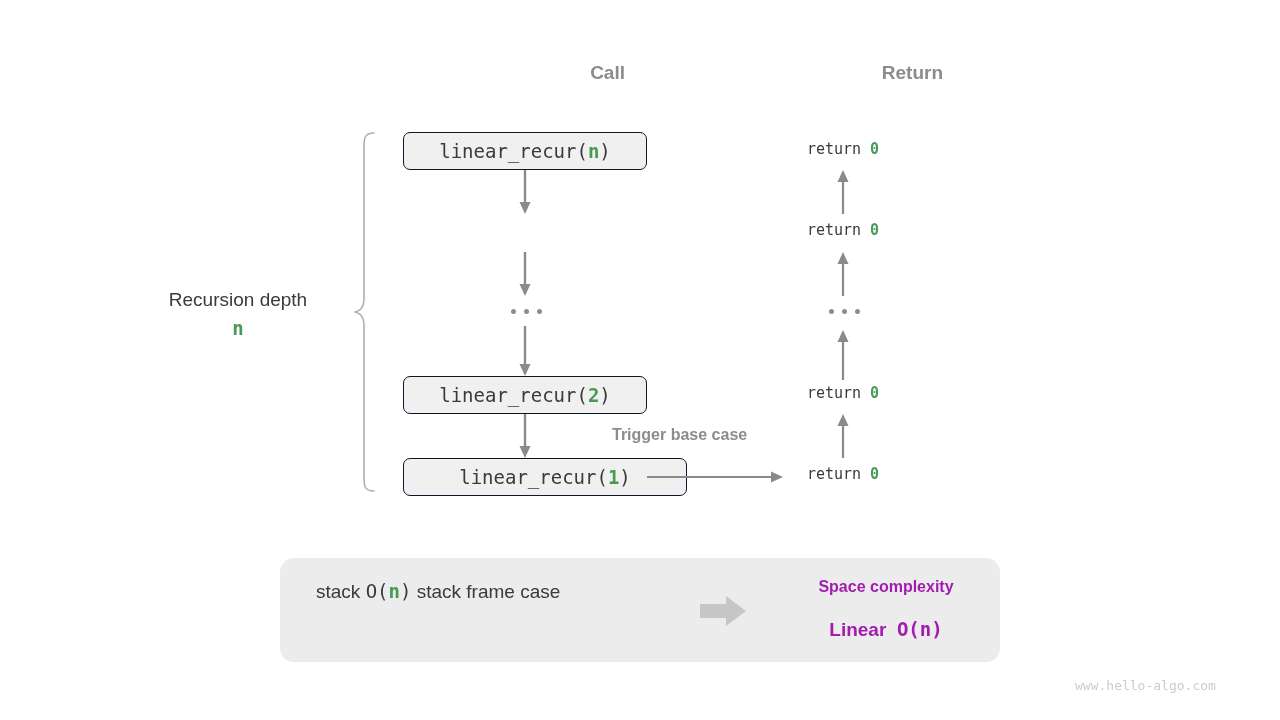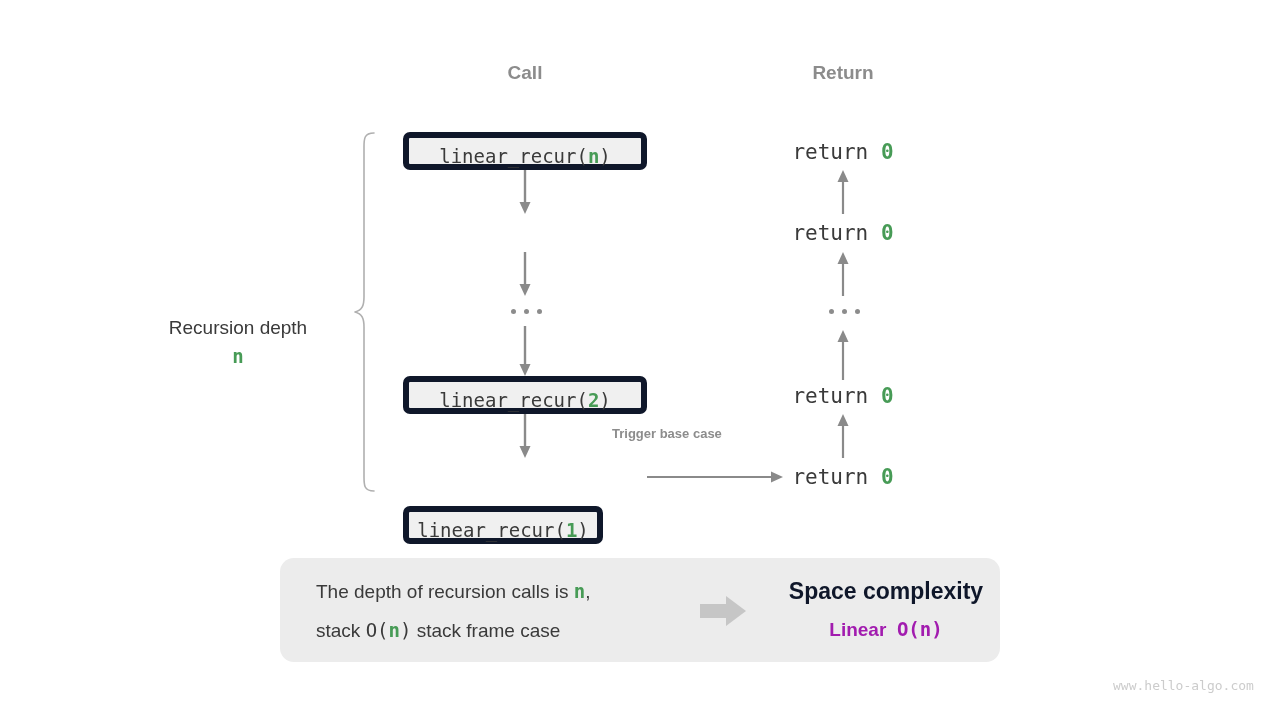--- a/index.html
+++ b/index.html
@@ -21,45 +21,45 @@
     height: 720px;
   }
   .abs { position: absolute; }
 
   
   .col-header {
     font-family: "Liberation Sans", sans-serif;
     font-size: 19px;
     font-weight: bold;
     color: #8c8c8c;
-    text-align: center;
+    text-align: right;
     white-space: nowrap;
   }
 
   
   .call-box {
     box-sizing: border-box;
     background: #f0f0f0;
-    border: 6px solid #0f172a;
+    border: 1px solid #0f172a;
     border-radius: 7px;
     height: 38px;
     line-height: 36px;
     text-align: center;
     font-family: "DejaVu Sans Mono", monospace;
     font-size: 19px;
     color: #3a3a3a;
     white-space: nowrap;
     letter-spacing: 0px;
   }
   .call-box .arg { color: #479b56; font-weight: bold; }
 
   
   .return-label {
     font-family: "DejaVu Sans Mono", monospace;
-    font-size: 21px;
+    font-size: 15px;
     color: #3a3a3a;
     white-space: nowrap;
     text-align: center;
   }
   .return-label .val { color: #479b56; font-weight: bold; }
 
   
   .dots {
     display: flex;
     gap: 8px;
@@ -74,33 +74,32 @@
   }
 
   
   .side-label {
     font-family: "Liberation Sans", sans-serif;
     font-size: 19px;
     color: #3a3a3a;
     text-align: center;
     white-space: nowrap;
     line-height: 1.55;
-    margin-top: 28px;
   }
   .side-label .nvar {
     font-family: "DejaVu Sans Mono", monospace;
     color: #479b56;
     font-weight: bold;
     font-size: 19px;
   }
 
   
   .annotation {
     font-family: "Liberation Sans", sans-serif;
-    font-size: 13px;
+    font-size: 16px;
     font-weight: bold;
     color: #8c8c8c;
     white-space: nowrap;
   }
 
   
   .summary-panel {
     box-sizing: border-box;
     background: #ececec;
     border-radius: 14px;
@@ -113,23 +112,23 @@
     white-space: nowrap;
   }
   .summary-text .nvar,
   .summary-text .mono {
     font-family: "DejaVu Sans Mono", monospace;
     font-size: 19px;
   }
   .summary-text .nvar { color: #479b56; font-weight: bold; }
   .summary-title {
     font-family: "Liberation Sans", sans-serif;
-    font-size: 23px;
-    font-weight: bold;
-    color: #0f172a;
+    font-size: 16px;
+    font-weight: bold;
+    color: #a21caf;
     white-space: nowrap;
     text-align: center;
   }
   .summary-result {
     font-family: "Liberation Sans", sans-serif;
     font-size: 19px;
     font-weight: bold;
     color: #a21caf;
     white-space: nowrap;
     text-align: center;
@@ -176,21 +175,21 @@
 
   <div class="abs call-box" style="left:403px; top:132px; width:244px;">
     <span><span>linear_recur(</span><span class="arg">n</span><span>)</span></span>
   </div>
 
 
   <div class="abs call-box" style="left:403px; top:376px; width:244px;">
     <span><span>linear_recur(</span><span class="arg">2</span><span>)</span></span>
   </div>
 
-  <div class="abs call-box" style="left:403px; top:458px; width:200px;margin-top:48px;">
+  <div class="abs call-box" style="left:403px; top:458px; width:284px;">
     <span><span>linear_recur(</span><span class="arg">1</span><span>)</span></span>
   </div>
 
   <div class="abs" style="left:513px; top:170px;">
     <svg width="24" height="46" viewBox="0 0 24 46" aria-hidden="true">
       <line x1="12" y1="0" x2="12" y2="35" stroke="#8a8a8a" stroke-width="2.4"></line>
       <path d="M 12 44 L 6.5 32 L 17.5 32 Z" fill="#8a8a8a"></path>
     </svg>
   </div>
 
@@ -276,32 +275,31 @@
   <div class="abs" style="left:647px; top:465px;">
     <svg width="140" height="24" viewBox="0 0 140 24" aria-hidden="true">
       <line x1="0" y1="12" x2="126" y2="12" stroke="#8a8a8a" stroke-width="2.2"></line>
       <path d="M 136 12 L 124 6.5 L 124 17.5 Z" fill="#8a8a8a"></path>
     </svg>
   </div>
 
   <div class="abs summary-panel" style="left:280px; top:558px; width:720px; height:104px;">
 
     <div class="abs summary-text" style="left:36px; top:14px;">
-      <div><span>The depth of recursion calls is </span><span class="nvar">n</span><span>,</span></div>
       <div><span>stack </span><span class="mono">O(</span><span class="nvar">n</span><span class="mono">)</span><span> stack frame case</span></div>
     </div>
 
     <div class="abs" style="left:418px; top:36px;">
       <svg width="52" height="34" viewBox="0 0 52 34" aria-hidden="true">
         <path d="M 2 10 L 28 10 L 28 2 L 48 17 L 28 32 L 28 24 L 2 24 Z" fill="#c6c6c6"></path>
       </svg>
     </div>
 
     <div class="abs summary-title" style="left:492px; top:20px; width:228px;">Space complexity</div>
 
     <div class="abs summary-result" style="left:492px; top:60px; width:228px;">
       <span>Linear</span><span>&nbsp;&nbsp;</span><span class="mono">O(n)</span>
     </div>
   </div>
 
-  <div class="abs watermark" style="left:1075px; top:678px;margin-left:38px;">www.hello-algo.com</div>
+  <div class="abs watermark" style="left:1075px; top:678px;">www.hello-algo.com</div>
 
 </div>
 
 </body></html>

